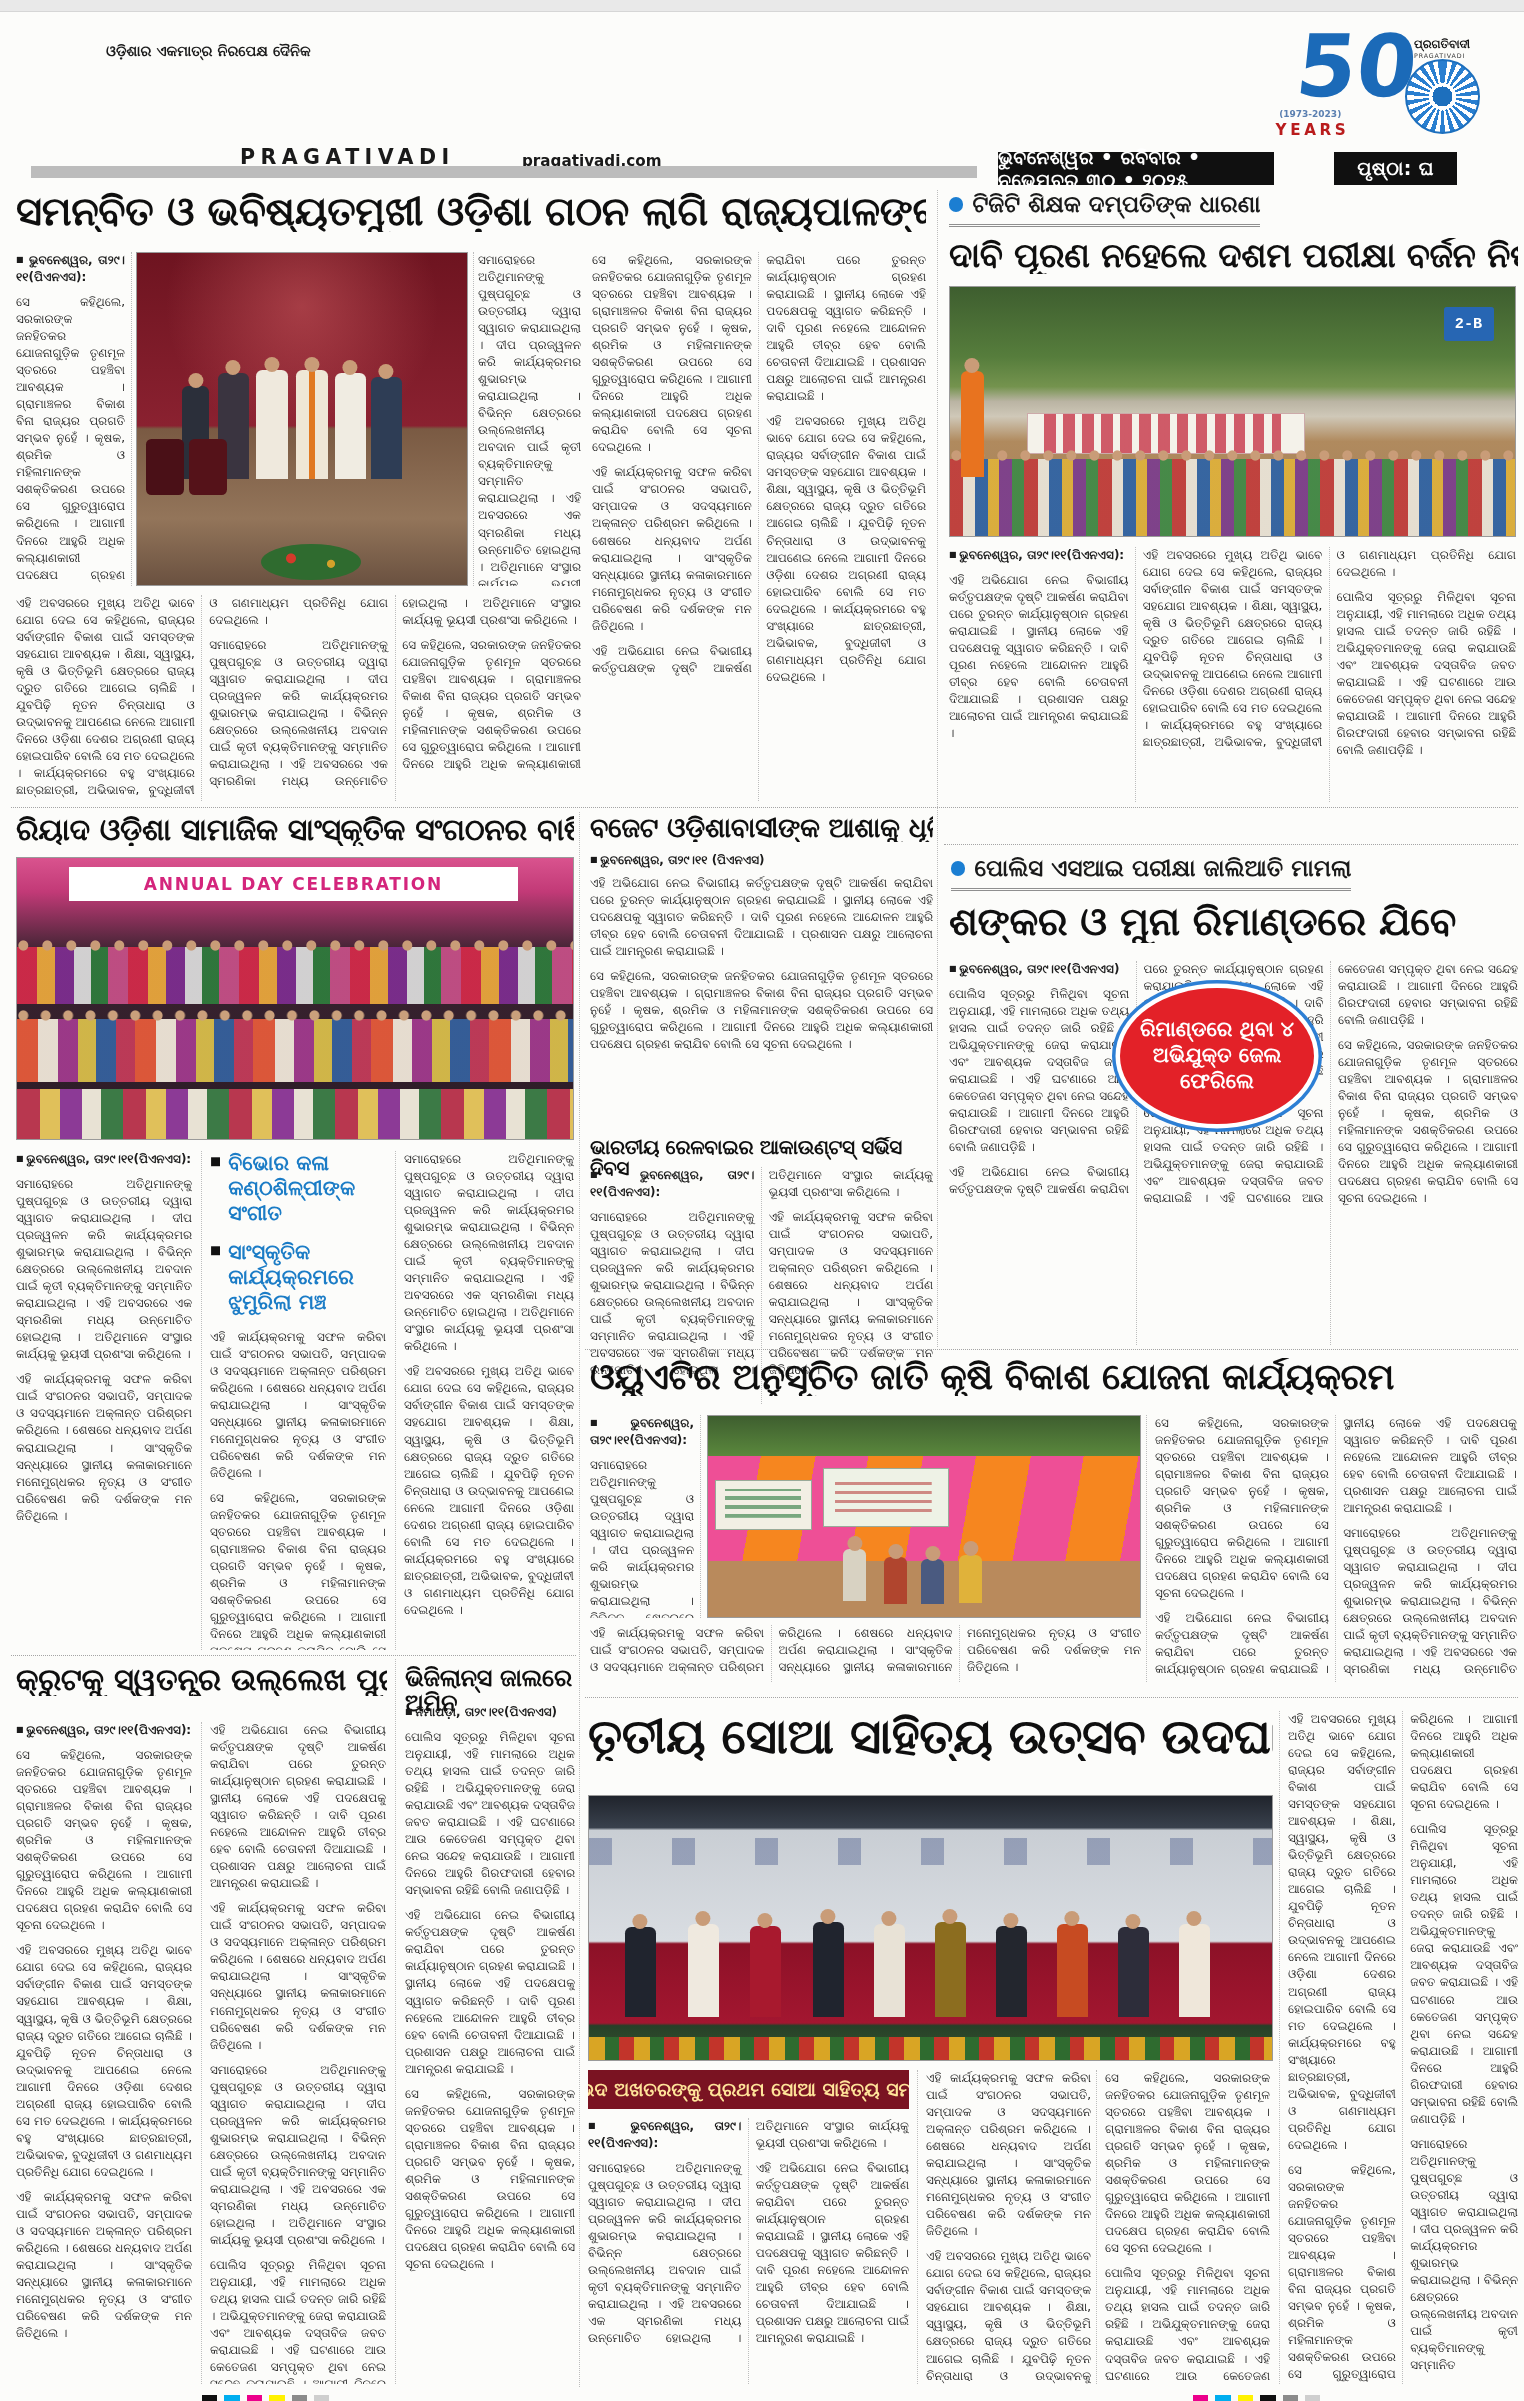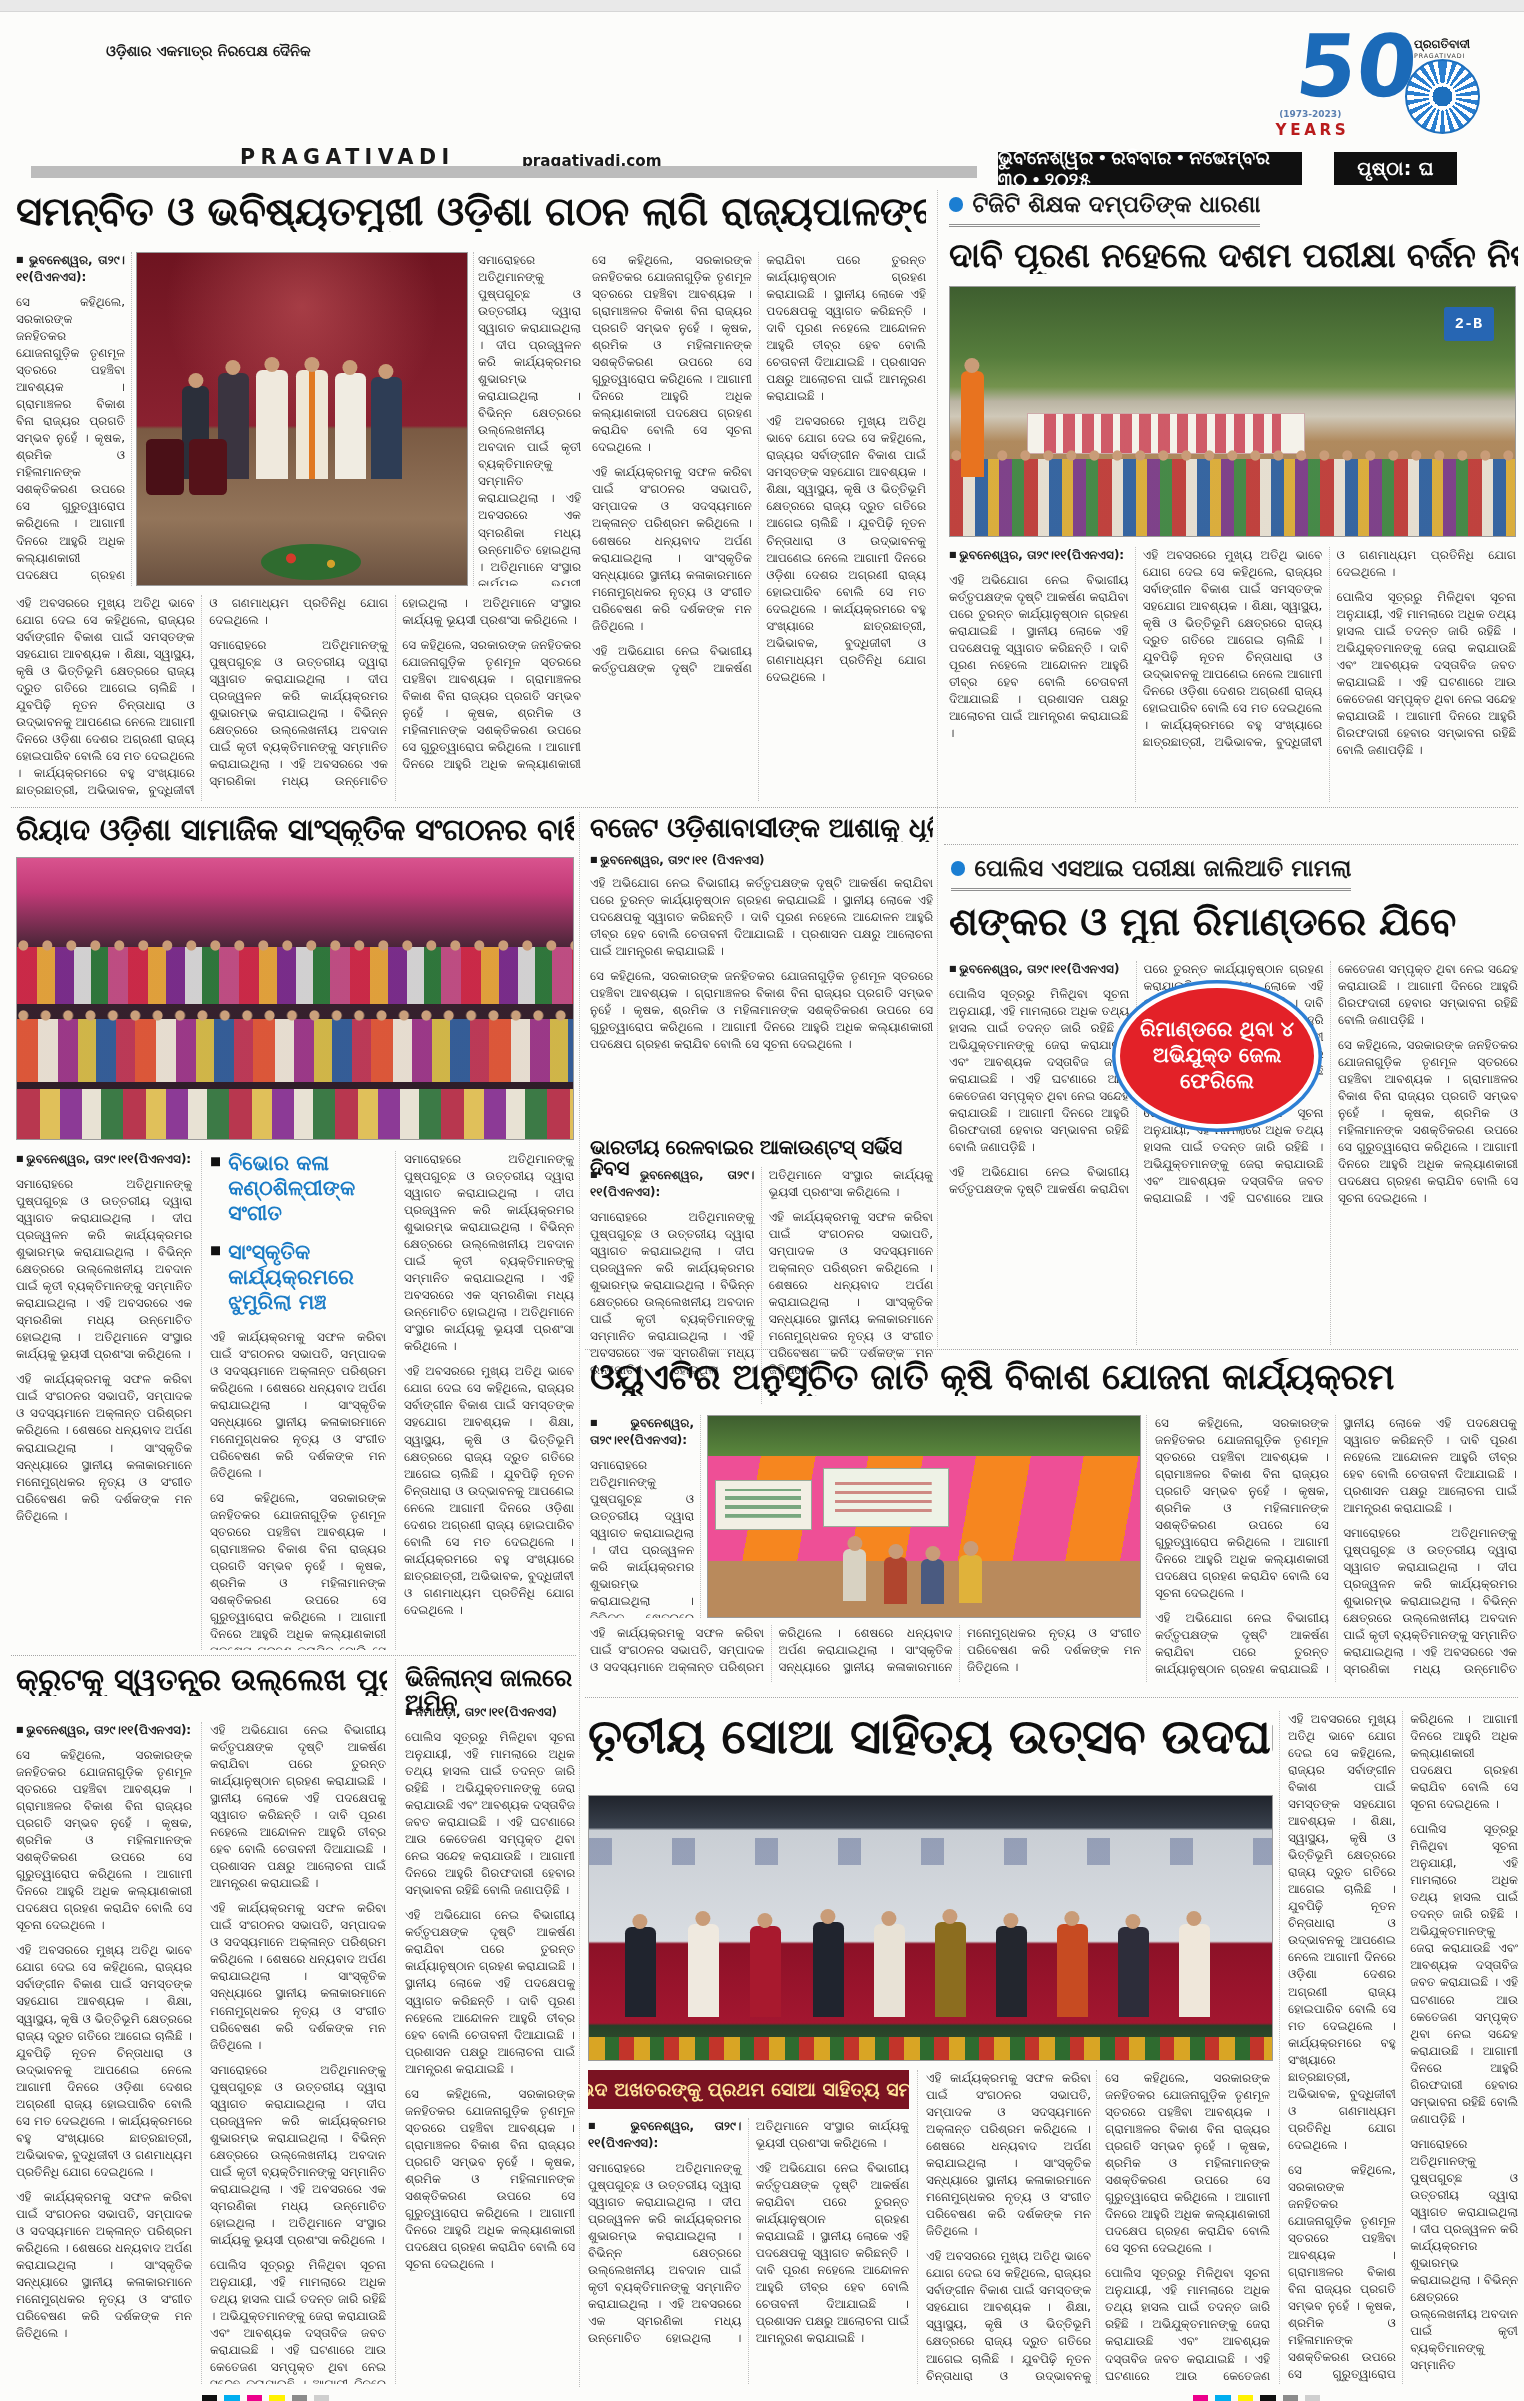--- a/index.html
+++ b/index.html
@@ -54,21 +54,21 @@
   <div class="abs" style="left:1272px;top:9px;width:242px;height:126px;">
     <div class="abs" style="left:25px;top:-5.4px;font-size:86px;font-weight:900;color:#1b6ab8;transform:skewX(-6deg);">50</div>
     <div class="abs" style="left:7.2px;top:88px;font-size:9px;color:#5a7fb0;font-weight:700;">(1973-2023)</div>
     <div class="abs" style="left:3.6px;top:100px;font-size:15.2px;letter-spacing:3.6px;color:#b91c1c;font-weight:900;">YEARS</div>
     <div class="abs" style="left:142px;top:16px;font-size:11.7px;font-weight:900;color:#111;">ପ୍ରଗତିବାଦୀ</div>
     <div class="abs" style="left:142px;top:30.5px;font-size:6.3px;letter-spacing:0.9px;color:#333;">PRAGATIVADI</div>
     <div class="abs wheel" style="left:133px;top:38px;"></div>
   </div>
 
   <div class="abs" style="left:31px;top:154px;width:946px;height:11.7px;background:#bcbcbc;"></div>
-  <div class="abs datebar" style="left:998px;top:140px;width:304px;height:33px;font-family:Liberation Serif, serif;">ଭୁବନେଶ୍ୱର • ରବିବାର • ନଭେମ୍ବର ୩୦ • ୨୦୨୫</div>
+  <div class="abs datebar" style="left:998px;top:140px;width:276px;height:33px;">ଭୁବନେଶ୍ୱର • ରବିବାର • ନଭେମ୍ବର ୩୦ • ୨୦୨୫</div>
   <div class="abs datebar" style="left:1334px;top:140px;width:123px;height:33px;">ପୃଷ୍ଠା: ଘ</div>
 
   <section>
     <div class="abs hl" style="left:16px;top:178px;width:910px;font-size:40px;">ସମନ୍ବିତ ଓ ଭବିଷ୍ୟତମୁଖୀ ଓଡ଼ିଶା ଗଠନ ଲାଗି ରାଜ୍ୟପାଳଙ୍କ ଆହ୍ୱାନ</div>
 
     <div class="abs body-text" style="left:16px;top:240px;width:109px;height:334px;">
       <p class="byline">ଭୁବନେଶ୍ୱର, ତା୨୯।୧୧(ପିଏନଏସ):</p>
       <p>ସେ କହିଥିଲେ, ସରକାରଙ୍କ ଜନହିତକର ଯୋଜନାଗୁଡ଼ିକ ତୃଣମୂଳ ସ୍ତରରେ ପହଞ୍ଚିବା ଆବଶ୍ୟକ । ଗ୍ରାମାଞ୍ଚଳର ବିକାଶ ବିନା ରାଜ୍ୟର ପ୍ରଗତି ସମ୍ଭବ ନୁହେଁ । କୃଷକ, ଶ୍ରମିକ ଓ ମହିଳାମାନଙ୍କ ସଶକ୍ତିକରଣ ଉପରେ ସେ ଗୁରୁତ୍ୱାରୋପ କରିଥିଲେ । ଆଗାମୀ ଦିନରେ ଆହୁରି ଅଧିକ କଲ୍ୟାଣକାରୀ ପଦକ୍ଷେପ ଗ୍ରହଣ କରାଯିବ ବୋଲି ସେ ସୂଚନା ଦେଇଥିଲେ ।</p>
 
     </div>
@@ -142,20 +142,22 @@
     </div>
   </section>
 
   <div class="abs hdot" style="left:10.8px;top:795px;width:1507px;"></div>
 
   <section>
     <div class="abs hl" style="left:16px;top:802px;width:558px;font-size:30px;">ରିୟାଦ ଓଡ଼ିଶା ସାମାଜିକ ସାଂସ୍କୃତିକ ସଂଗଠନର ବାର୍ଷିକ ଉତ୍ସବ</div>
 
     <div class="photo" style="left:16px;top:845px;width:558px;height:283px;
          background:linear-gradient(180deg,#d9538e 0%,#c23a77 12%,#3a2330 34%,#2b1b26 100%);">
+      <div class="phband" style="left:52px;top:9px;width:449px;height:34px;background:#fff;display:flex;align-items:center;justify-content:center;
+           color:#d4257c;font-weight:800;font-size:17px;letter-spacing:1.8px;">ANNUAL DAY CELEBRATION</div>
       <div class="phband" style="left:0;bottom:135px;width:100%;height:57px;opacity:.95;
            background:repeating-linear-gradient(90deg,#d12a49 0 20px,#e8a63c 20px 38px,#7c2d8e 38px 57px,#d9d9d9 57px 74px,#2f7a3c 74px 91px,#c44f86 91px 111px);"></div>
       <div class="phband" style="left:0;bottom:187px;width:100%;height:12.6px;
            background:radial-gradient(circle at 6.3px 6.3px,#c99c78 4.5px,rgba(0,0,0,0) 5.4px);background-size:24px 12.6px;"></div>
       <div class="phband" style="left:0;bottom:57px;width:100%;height:63px;opacity:.95;
            background:repeating-linear-gradient(90deg,#e45a3a 0 21.5px,#efe6d8 21.5px 41px,#a03a8c 41px 61px,#d8bd4a 61px 79px,#35609c 79px 99px,#c23b59 99px 118px);"></div>
       <div class="phband" style="left:0;bottom:117px;width:100%;height:12.6px;
            background:radial-gradient(circle at 6.3px 6.3px,#caa07c 4.5px,rgba(0,0,0,0) 5.4px);background-size:22.4px 12.6px;"></div>
       <div class="phband" style="left:0;bottom:0;width:100%;height:50px;
            background:repeating-linear-gradient(90deg,#b8374f 0 23px,#e0c05a 23px 43px,#8c3a96 43px 65px,#e8e2d4 65px 84px,#3c7a46 84px 106px);"></div>

